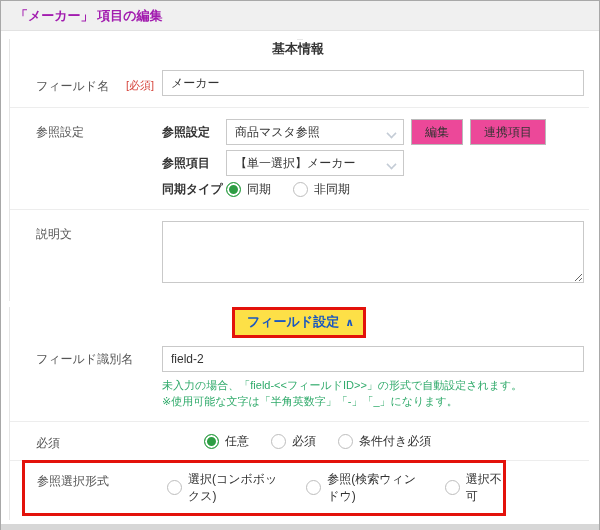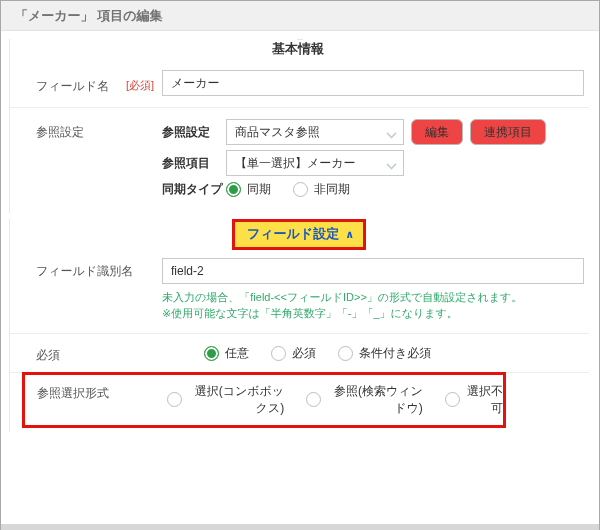--- a/index.html
+++ b/index.html
@@ -2,21 +2,21 @@
 <html><head>
 <meta charset="utf-8">
 <style>
   * { box-sizing: border-box; margin: 0; padding: 0; }
   html,body { width:600px; height:530px; background:#fff;
     font-family:"Liberation Sans","DejaVu Sans",sans-serif; }
   .window { position:relative; width:600px; height:530px; background:#fff;
     border:1px solid #a8a8a8; border-bottom:none; overflow:hidden; font-size:12px; color:#333; }
   .titlebar { height:30px; background:#f0f0f0; border-bottom:1px solid #e2e2e2;
     display:flex; align-items:center; padding-left:14px; }
-  .titlebar .title { font-weight:bold; font-size:13px; color:#737373; }
+  .titlebar .title { font-weight:bold; font-size:13px; color:#a21caf; }
 
   .section { margin:0 10px 0 8px; border-left:1px solid #e6e6e6; padding-bottom:4px; }
   .legend-row { display:flex; align-items:center; height:20px; margin-top:8px;flex-direction:column; }
   .legend-line { flex:1; height:1px; background:#e6e6e6; }
   .legend-start { width:6px; height:1px; background:#e6e6e6; }
   .legend { font-weight:bold; font-size:13px; color:#333; padding:0 8px 0 5px; white-space:nowrap; }
 
   .legend-blue { color:#1a57c0; font-weight:bold; font-size:13px; white-space:nowrap; }
   .collapse { color:#1a57c0; font-size:11px; font-weight:bold; margin-left:6px; }
   .red-box-legend { display:flex; align-items:center; border:3px solid #e3120b;
@@ -39,24 +39,24 @@
 
   .static-value { font-weight:bold; color:#333; padding-top:5px; }
 
   .inner-row { display:flex; align-items:center; margin-bottom:5px; }
   .inner-label { width:64px; font-weight:bold; color:#333; flex-shrink:0; }
   .select { width:178px; height:26px; border:1px solid #c9c9c9; background:#fff;
     display:flex; align-items:center; padding:0 22px 0 8px; position:relative; color:#333; }
   .select .chev { position:absolute; right:8px; top:9px; width:8px; height:8px; }
   .chev::before { content:""; position:absolute; left:0; top:0; width:7px; height:7px;
     border-right:2px solid #c4ccd6; border-bottom:2px solid #c4ccd6; transform:rotate(45deg) scale(.8); }
-  .btn { height:26px; border:1px solid #b9b9b9; background:#ef4444; color:#333;
-    font-size:12px; padding:0 13px; margin-left:7px; border-radius:6px; font-family:inherit; cursor:pointer; }
-
-  .radio-group { display:flex; align-items:center; gap:22px;text-align:right; }
+  .btn { height:26px; border:1px solid #b9b9b9; background:#ec4899; color:#333;
+    font-size:12px; padding:0 13px; margin-left:7px; border-radius:0; font-family:inherit; cursor:pointer; }
+
+  .radio-group { display:flex; align-items:center; gap:22px; }
   .radio { display:flex; align-items:center; gap:6px; cursor:pointer; color:#333; }
   .rdot { width:15px; height:15px; border-radius:50%; background:#fff; border:1px solid #bdbdbd; flex-shrink:0; }
   .rdot.on { background:#2e9e44; border:1px solid #2e9e44; box-shadow:inset 0 0 0 2px #fff; }
 
   .help { color:#2faa6a; font-size:11px; margin-top:6px; line-height:1.45; }
 
   .redbox-row { border:3px solid #e3120b; margin-left:12px; width:484px;
     padding:8px 0 8px 0; display:flex; background:transparent; margin-top:-1px; }
   .redbox-row .row-label { width:140px; padding-left:12px; }
 
@@ -118,20 +118,26 @@
             </label>
             <label class="radio">
               <span class="rdot"></span>
               <span>非同期</span>
             </label>
           </div>
         </div>
       </div>
     </div>
 
+    <div class="row">
+      <div class="row-label">説明文</div>
+      <div class="row-content">
+        <textarea class="desc" value="" style=""></textarea>
+      </div>
+    </div>
   </div>
 
   <div class="section">
     <div class="legend-row" style="height:auto; margin-top:6px;">
       <div class="red-box-legend">
         <span class="legend-blue">フィールド設定</span>
         <span class="collapse">∧</span>
       </div>
       <span class="legend-line"></span>
     </div>

